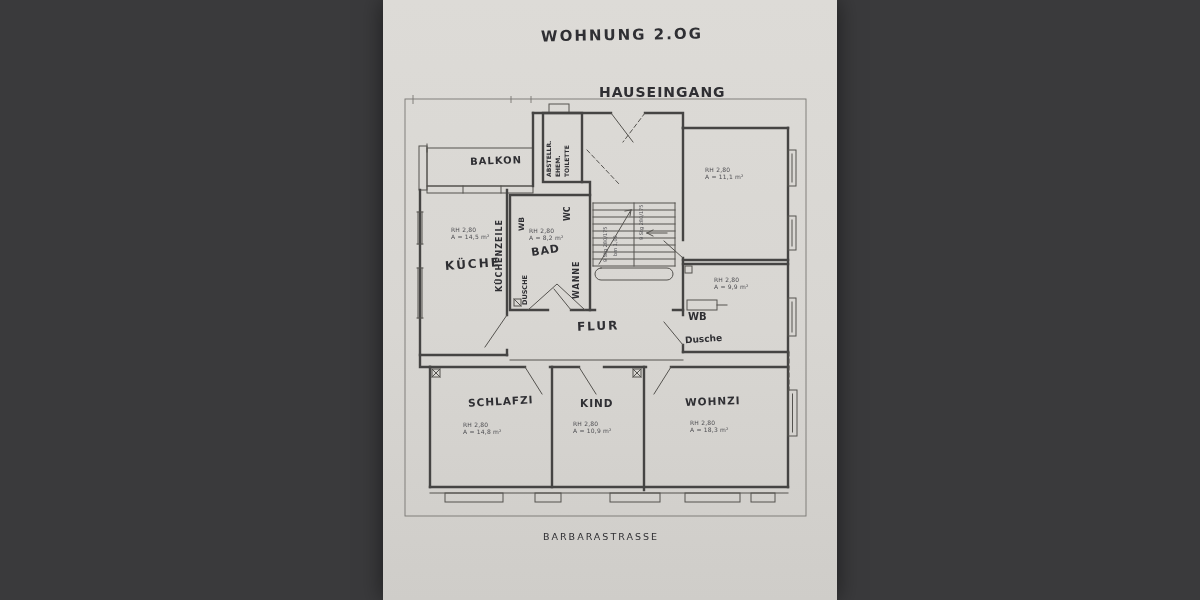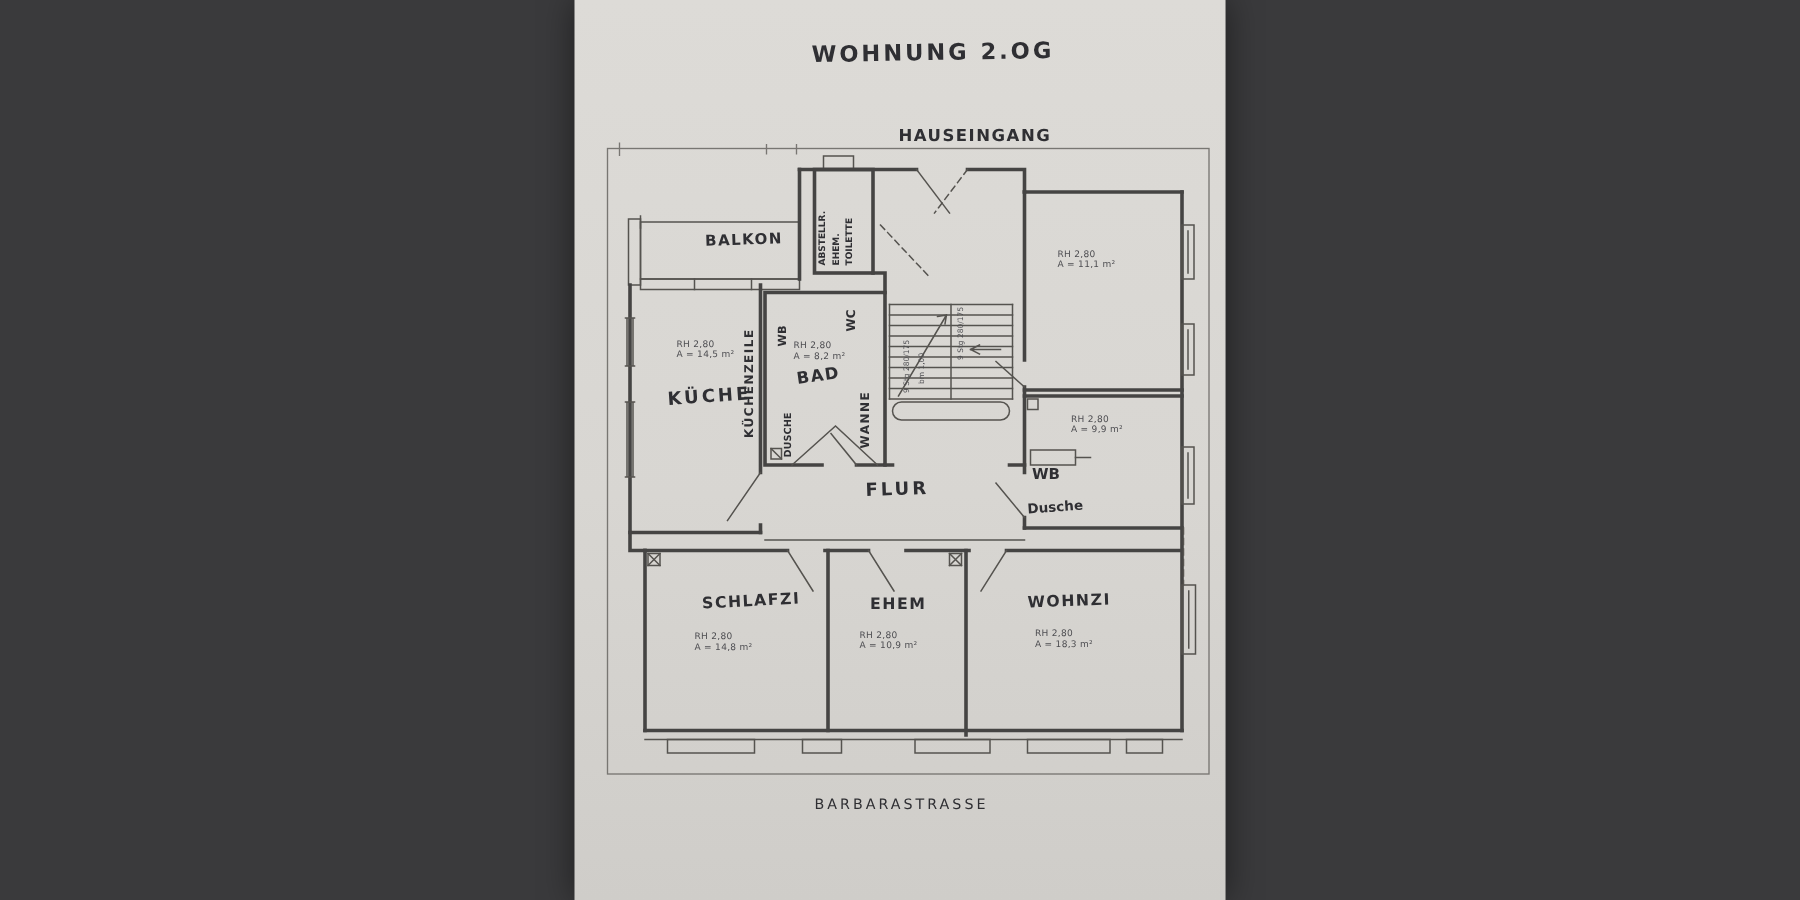--- a/index.html
+++ b/index.html
@@ -10,31 +10,32 @@
   html,body{margin:0;padding:0;}
   .scene{
     position:relative;width:1200px;height:600px;overflow:hidden;
     background:var(--background);
     font-family:"DejaVu Sans",sans-serif;
   }
   .paper{
     position:absolute;left:383px;top:0;width:434px;height:600px;
     background:linear-gradient(180deg,#dddbd7 0%,var(--paper) 55%,#cfcdc9 100%);
     box-shadow:0 0 22px rgba(0,0,0,.5);
+    padding-left:20px;
   }
   svg{position:absolute;left:0;top:0;}
   .t{stroke:#55534f;stroke-width:1;fill:none;stroke-linecap:square}
   .w{stroke:#454443;stroke-width:2.4;fill:none;stroke-linecap:square}
   .b{stroke:#787672;stroke-width:.9;fill:none}
   .dash{stroke-dasharray:4 3}
   .lbl{position:absolute;color:var(--ink);white-space:nowrap;}
   .spec{font-size:6px;line-height:7px;color:#4e4e52;letter-spacing:.2px}
   .vert{transform-origin:0 0;transform:rotate(-90deg)}
   [data-name=title-label]{left:158px;top:26px;font-size:15px;letter-spacing:2px;font-weight:600;transform:rotate(-1deg)}
-  [data-name=hauseingang-label]{left:216px;top:84px;font-size:11px;font-weight:600;letter-spacing:1px}
+  [data-name=hauseingang-label]{left:216px;top:84px;font-size:14px;font-weight:600;letter-spacing:1px}
   [data-name=balkon-label]{left:79px;top:155px;width:68px;text-align:center;font-size:10px;font-weight:600;letter-spacing:1px;transform:rotate(-2deg)}
   [data-name=kueche-label]{left:62px;top:257px;font-size:12px;font-weight:600;letter-spacing:2px;transform:rotate(-4deg)}
   [data-name=kueche-specs]{left:68px;top:226px}
   [data-name=kuechenzeile-label]{left:112px;top:292px;font-size:8px;font-weight:600;letter-spacing:1px}
   [data-name=bad-wb-label]{left:134px;top:231px;font-size:7.5px;font-weight:600}
   [data-name=bad-specs]{left:146px;top:227px}
   [data-name=bad-label]{left:148px;top:244px;font-size:11px;font-weight:600;letter-spacing:1px;transform:rotate(-8deg)}
   [data-name=bad-dusche-label]{left:138px;top:305px;font-size:6.5px;font-weight:600}
   [data-name=wanne-label]{left:189px;top:299px;font-size:8px;font-weight:600;letter-spacing:1px}
   [data-name=wc-label]{left:180px;top:221px;font-size:8px;font-weight:600}
@@ -208,21 +209,21 @@
     <div class="lbl" data-name="dusche-right-label">Dusche</div>
 
     <div class="lbl" data-name="flur-label">FLUR</div>
 
     <div class="lbl" data-name="schlafzi-label">SCHLAFZI</div>
     <div class="lbl spec" data-name="schlafzi-specs">
       <div data-name="schlafzi-height">RH 2,80</div>
       <div data-name="schlafzi-area">A = 14,8 m²</div>
     </div>
 
-    <div class="lbl" data-name="kind-label">EHEM</div>
+    <div class="lbl" data-name="kind-label">KIND</div>
     <div class="lbl spec" data-name="kind-specs">
       <div data-name="kind-height">RH 2,80</div>
       <div data-name="kind-area">A = 10,9 m²</div>
     </div>
 
     <div class="lbl" data-name="wohnzi-label">WOHNZI</div>
     <div class="lbl spec" data-name="wohnzi-specs">
       <div data-name="wohnzi-height">RH 2,80</div>
       <div data-name="wohnzi-area">A = 18,3 m²</div>
     </div>

